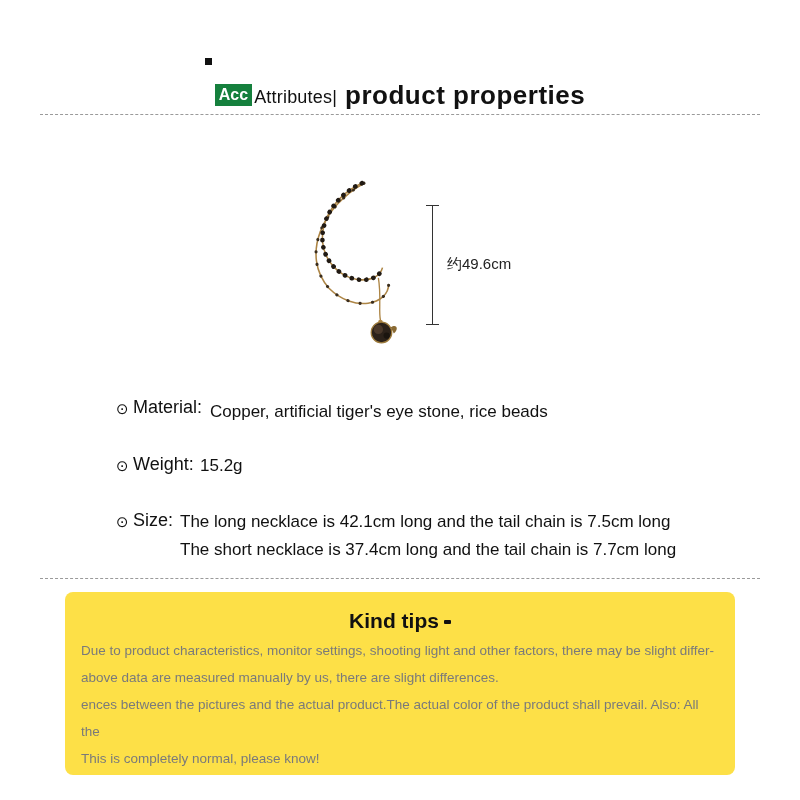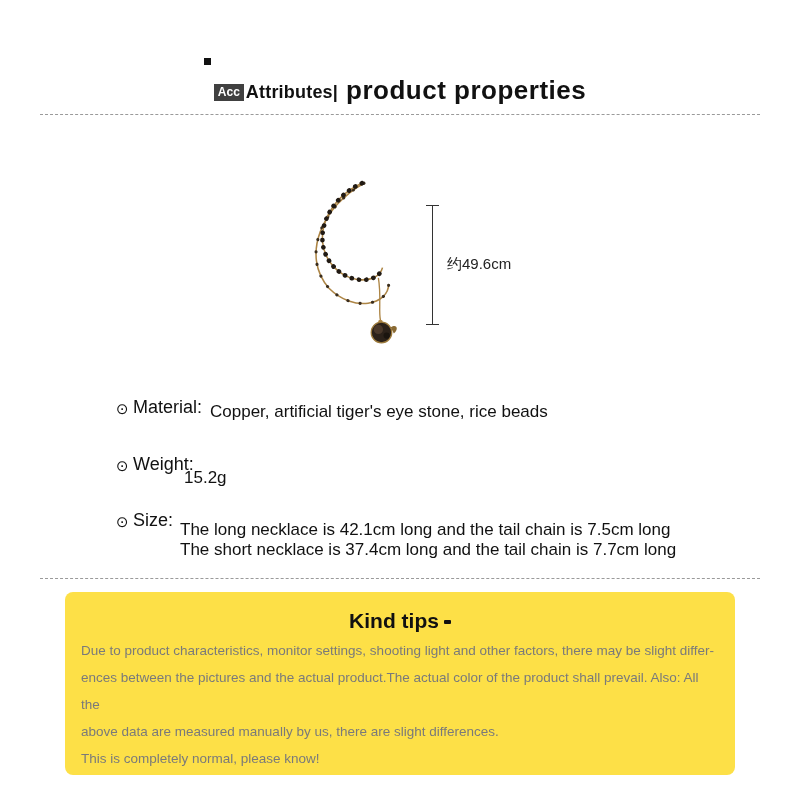--- a/index.html
+++ b/index.html
@@ -4,22 +4,22 @@
 <style>
   * { margin:0; padding:0; box-sizing:border-box; }
   html,body { background:#ffffff; }
   body { font-family:"Liberation Sans","DejaVu Sans",sans-serif; color:#111; }
   .page { position:relative; width:800px; height:800px; margin:0 auto; background:#fff; overflow:hidden; }
 
   
   .header { position:absolute; top:68px; left:0; width:100%; display:flex; justify-content:center; align-items:flex-end; }
   .badge-wrap { position:relative; margin-bottom:5px; }
   .decor-square { position:absolute; top:-10px; left:-10px; width:7px; height:7px; background:#111; }
-  .acc-badge { display:inline-block; background:#404040; color:#fff; font-size:12px; font-weight:bold; padding:2px 4px; line-height:1.1;margin-top:16px; }
-  .subtitle { font-size:18px; font-weight:bold; margin:0 8px 3px 2px; letter-spacing:.2px;text-align:right; }
+  .acc-badge { display:inline-block; background:#15803d; color:#fff; font-size:16px; font-weight:bold; padding:2px 4px; line-height:1.1;margin-top:16px; }
+  .subtitle { font-size:18px; font-weight:normal; margin:0 8px 3px 2px; letter-spacing:.2px;text-align:right; }
   .page-title { font-size:26px; font-weight:bold; letter-spacing:.5px; }
 
   .dash-line { position:absolute; left:40px; right:40px; border-top:1px dashed #9a9a9a; }
   .dash-top { top:114px; }
   .dash-bottom { top:578px; }
 
   
   .figure { position:absolute; left:285px; top:175px; }
   .measure { position:absolute; left:426px; top:205px; height:120px; width:14px; }
   .measure .v { position:absolute; left:6px; top:0; bottom:0; width:1px; background:#333; }
@@ -82,37 +82,37 @@
     <span class="cap cap-bottom"></span>
   </div>
   <div class="measure-label">约49.6cm</div>
 
   <span class="bullet" style="left:116px; top:400px;">⊙</span>
   <span class="spec-label" style="left:133px; top:397px;">Material:</span>
   <span class="spec-value" style="left:210px; top:402px;">Copper, artificial tiger's eye stone, rice beads</span>
 
   <span class="bullet" style="left:116px; top:457px;">⊙</span>
   <span class="spec-label" style="left:133px; top:454px;">Weight:</span>
-  <span class="spec-value" style="left:184px; top:456px;margin-top:12px;">15.2g</span>
+  <span class="spec-value" style="left:200px; top:456px;">15.2g</span>
 
   <span class="bullet" style="left:116px; top:513px;">⊙</span>
   <span class="spec-label" style="left:133px; top:510px;">Size:</span>
-  <span class="spec-value" style="left:180px; top:512px;margin-top:8px;">The long necklace is 42.1cm long and the tail chain is 7.5cm long</span>
+  <span class="spec-value" style="left:180px; top:512px;">The long necklace is 42.1cm long and the tail chain is 7.5cm long</span>
   <span class="spec-value" style="left:180px; top:540px;">The short necklace is 37.4cm long and the tail chain is 7.7cm long</span>
 
   <div class="dash-line dash-bottom"></div>
 
   <div class="tips-box">
     <div class="tips-title-row">
       <span class="tips-title">Kind tips</span>
       <span class="excl-icon">
         <span class="bar"></span><span class="dot" style="display:block;"></span>
       </span>
     </div>
     <div class="tips-body">
       <div>Due to product characteristics, monitor settings, shooting light and other factors, there may be slight  differ-</div>
+      <div>above data are measured manually by us, there are slight differences.</div>
       <div>ences between the pictures and the actual product.The actual color of the product shall prevail. Also: All the</div>
-      <div>above data are measured manually by us, there are slight differences.</div>
       <div>This is completely normal, please know!</div>
     </div>
   </div>
 
 </div>
 
 </body></html>

